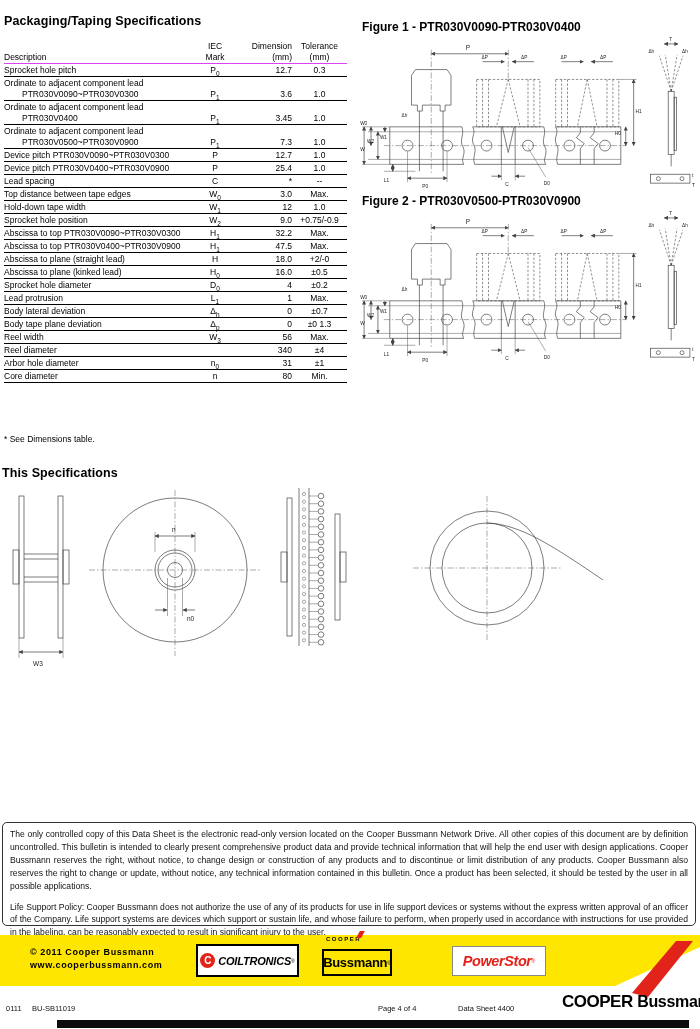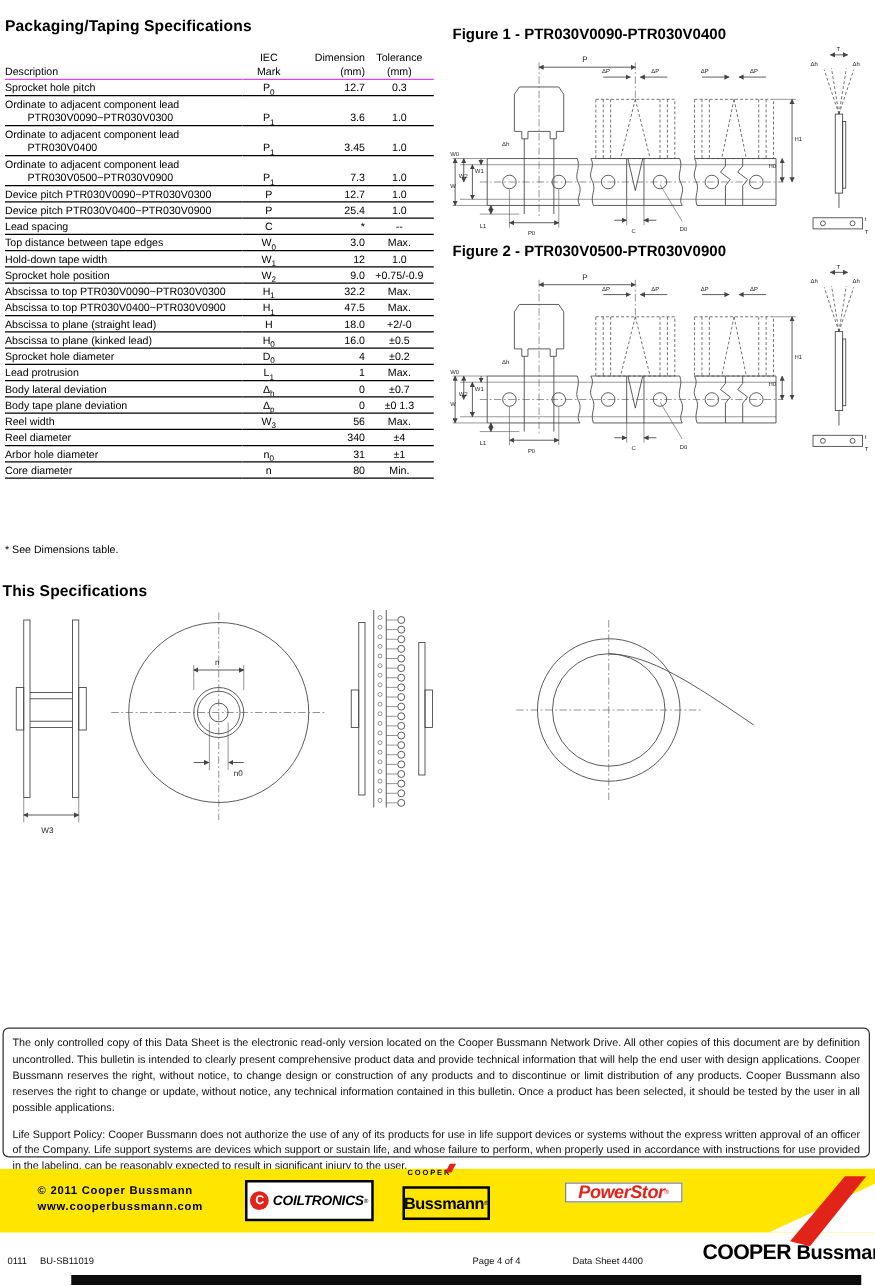--- a/index.html
+++ b/index.html
@@ -41,21 +41,21 @@
   #coil{left:196px;top:944px;width:103px;height:33px;background:#fff;border:2px solid #000;}
   #coil .cmark{width:15px;height:15px;border-radius:50%;background:#e2231a;color:#fff;font-size:10px;
         font-weight:bold;display:flex;align-items:center;justify-content:center;margin-right:3px;}
   #coil .ct{font-size:11px;font-weight:bold;font-style:italic;letter-spacing:-.2px;}
   #buss{left:322px;top:949px;width:70px;height:27px;border:2.5px solid #000;}
   #busswrap{position:absolute;left:322px;top:936px;width:74px;height:12px;font-size:6px;font-weight:bold;
         letter-spacing:1.5px;padding-left:4px;}
   #bflame{position:absolute;left:358px;top:931px;width:5px;height:7px;background:#e2231a;
         transform:skewX(-28deg);}
   #buss .bt{font-size:13px;font-weight:bold;letter-spacing:-.3px;}
-  #pwr{left:452px;top:946px;width:94px;height:16px;background:#fff;border:1px solid #888;}
+  #pwr{left:452px;top:946px;width:94px;height:30px;background:#fff;border:1px solid #888;}
   #pwr .pt{font-size:14.5px;font-weight:bold;font-style:italic;color:#e2231a;letter-spacing:-.4px;}
   .reg{font-size:5px;vertical-align:super;}
   #biglogo{position:absolute;left:562px;top:992px;white-space:nowrap;}
   #biglogo .co{font-size:17px;font-weight:900;letter-spacing:-.5px;}
   #biglogo .bu{font-size:16px;font-weight:bold;letter-spacing:-.3px;}
   .ftxt{position:absolute;top:1004px;font-size:7.5px;color:#111;}
   #botbar{position:absolute;left:57px;top:1020px;width:632px;height:8px;background:#0d0d0d;}
 </style>
 </head>
 <body>

